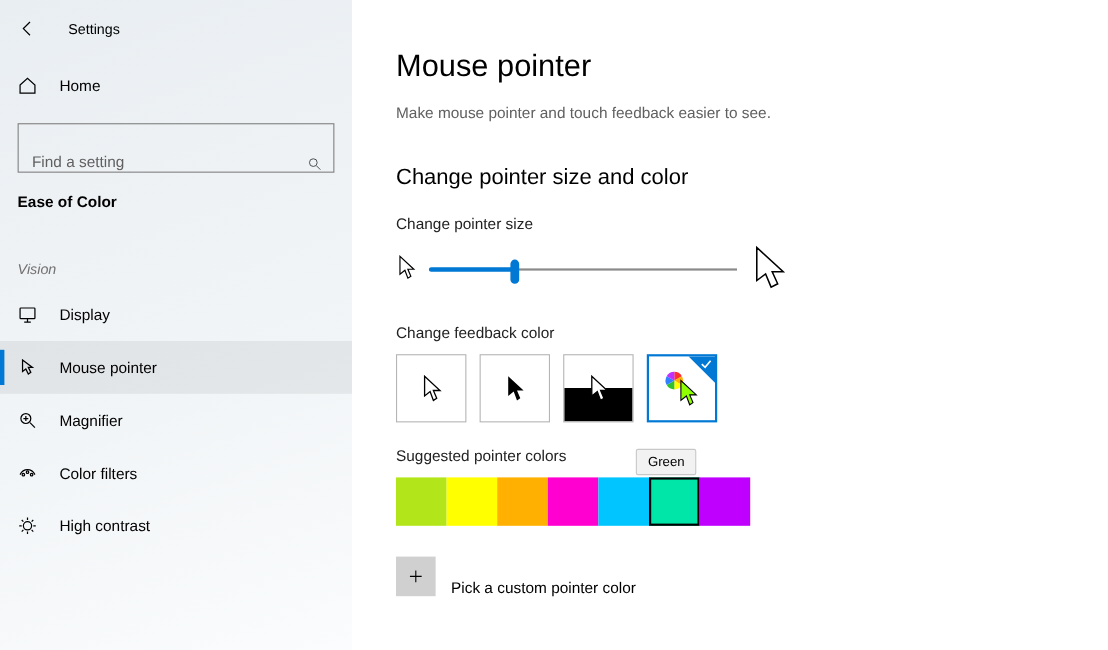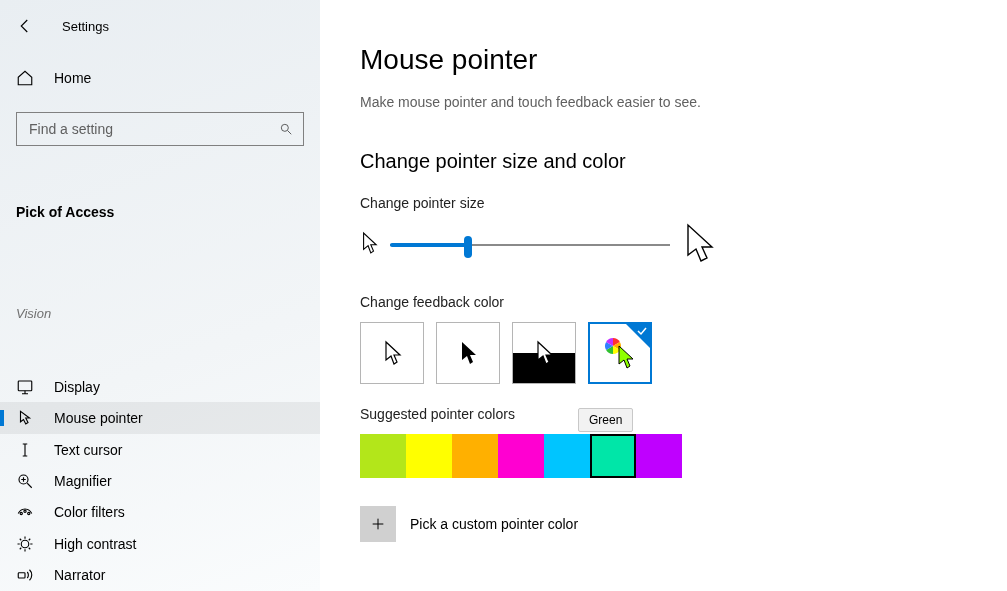--- a/index.html
+++ b/index.html
@@ -1,27 +1,27 @@
 <!DOCTYPE html>
 <html><head>
 <meta charset="utf-8">
 <style>
   * { box-sizing: border-box; }
   html, body { margin: 0; padding: 0; height: 100%; font-family: "Segoe UI", Arial, sans-serif; font-size: 14px; color: #000; background: #fff; }
   .app { display: flex; width: 1007px; height: 591px; overflow: hidden; background:#fff; }
   
-  .sidebar { width: 320px; flex: 0 0 320px; background: linear-gradient(160deg, #e9eef2 0%, #f2f5f7 60%, #fafcfd 100%); display: flex; flex-direction: column; position:relative;gap:40px;}
+  .sidebar { width: 320px; flex: 0 0 320px; background: linear-gradient(160deg, #e9eef2 0%, #f2f5f7 60%, #fafcfd 100%); display: flex; flex-direction: column; position:relative;}
   .sb-top { padding: 10px 16px 0 16px; }
   .back-row { display: flex; align-items: center; height: 32px; color:#000;}
   .back-row svg { width: 18px; height: 18px; margin-right: 28px; }
   .app-title { font-size: 13px; }
   .home-row { display: flex; align-items: center; height: 40px; margin-top: 16px; color:#000;}
   .home-row svg { width: 18px; height: 18px; margin-right: 20px; }
   .home-row span { font-size: 14px; }
-  .search-box { display:flex; align-items:center; justify-content:space-between; border: 1px solid #808080; height: 34px; margin: 14px 0 18px 0; padding: 0 10px; background: transparent;}
+  .search-box { display:flex; align-items:flex-end; justify-content:space-between; border: 1px solid #808080; height: 45px; margin: 14px 0 18px 0; padding: 0 10px; background: transparent;}
   .search-box input { border: none; outline: none; background: transparent; font-size: 14px; width: 85%; color:#606060;}
   .search-box input::placeholder { color: #606060; }
   .search-box svg { width: 14px; height: 14px; opacity: .7; }
   .category { font-weight: 600; font-size: 14px; padding: 0 16px 10px 16px; }
   .group-label { color: #707070; font-size: 13px; padding: 36px 16px 10px 16px; font-style: italic; }
   .nav { display: flex; flex-direction: column; overflow:hidden;}
   .nav-item { display: flex; align-items: center; height: 48px; padding-left: 16px; cursor: pointer; position: relative; color:#000;}
   .nav-item.selected { background: rgba(0,0,0,.06); }
   .nav-item.selected::before { content:""; position:absolute; left:0; top:8px; bottom:8px; width:4px; background:#0078d4; }
   .nav-item svg { width: 18px; height: 18px; margin-right: 20px; }
@@ -41,21 +41,21 @@
   .color-options { display: flex; gap: 12px; margin-bottom: 22px;}
   .color-opt { width: 64px; height: 62px; border: 1px solid #b5b5b5; display:flex; align-items:center; justify-content:center; position:relative; cursor:pointer; background:#fff;}
   .color-opt.invert { background: linear-gradient(#fff 50%, #000 50%); }
   .color-opt.selected { border: 2px solid #0078d4; }
   .color-opt .corner { position:absolute; right:0; top:0; width:0; height:0; border-left:24px solid transparent; border-top:24px solid #0078d4;}
   .color-opt .check { position:absolute; right:2px; top:1px; color:#fff; }
   .swatches { display:flex; margin-bottom: 28px;}
   .swatch { width:46px; height:44px; cursor:pointer;}
   .swatch.selected { outline: 2px solid #000; outline-offset: -2px;}
   .tooltip { position:absolute; padding:4px 10px; font-size:12px; background:#f2f2f2; border:1px solid #c8c8c8; border-radius:2px; color:#000; z-index:5;}
-  .custom-row { display:flex; align-items:center; gap: 14px;}
+  .custom-row { display:flex; align-items:flex-end; gap: 14px;}
   .plus-btn { width:36px; height:36px; background:#d0d0d0; display:flex; align-items:center; justify-content:center; cursor:pointer; color:#000;}
   .plus-btn svg { width:16px; height:16px;}
 </style>
 </head>
 <body>
 
 <div class="app">
 
   <div class="sidebar">
     <div class="sb-top">
@@ -72,41 +72,35 @@
         <span>Home</span>
       </div>
       <div class="search-box">
         <input type="text" placeholder="Find a setting" style="">
         <svg viewBox="0 0 24 24" fill="none" stroke="currentColor" stroke-width="1.5">
             <circle cx="10" cy="10" r="6"></circle>
             <path d="M15 15 L21 21"></path>
           </svg>
       </div>
     </div>
-    <div class="category">Pick of Access</div>
+    <div class="category">Ease of Color</div>
     <div class="group-label">Vision</div>
     <div class="nav">
       <div class="nav-item">
         <svg viewBox="0 0 24 24" fill="none" stroke="currentColor" stroke-width="1.5">
             <rect x="3" y="4" width="18" height="13" rx="1"></rect>
             <path d="M8 21 H16 M12 17 V21"></path>
           </svg>
         <span>Display</span>
       </div>
       <div class="nav-item selected">
         <svg viewBox="0 0 24 24" fill="none" stroke="currentColor" stroke-width="1.5">
             <path d="M6 3 L6 17 L10 14 L13 20 L16 18 L13 12 L18 12 Z"></path>
           </svg>
         <span>Mouse pointer</span>
-      </div>
-      <div class="nav-item">
-        <svg viewBox="0 0 24 24" fill="none" stroke="currentColor" stroke-width="1.5">
-            <path d="M9 4 H15 M12 4 V20 M9 20 H15"></path>
-          </svg>
-        <span>Text cursor</span>
       </div>
       <div class="nav-item">
         <svg viewBox="0 0 24 24" fill="none" stroke="currentColor" stroke-width="1.5">
             <circle cx="10" cy="10" r="6"></circle>
             <path d="M15 15 L21 21 M7 10 H13 M10 7 V13"></path>
           </svg>
         <span>Magnifier</span>
       </div>
       <div class="nav-item">
         <svg viewBox="0 0 24 24" fill="none" stroke="currentColor" stroke-width="1.5">
@@ -116,27 +110,20 @@
             <circle cx="17" cy="14" r="1.5"></circle>
           </svg>
         <span>Color filters</span>
       </div>
       <div class="nav-item">
         <svg viewBox="0 0 24 24" fill="none" stroke="currentColor" stroke-width="1.5">
             <circle cx="12" cy="12" r="5"></circle>
             <path d="M12 2 V5 M12 19 V22 M2 12 H5 M19 12 H22 M5 5 L7 7 M17 17 L19 19 M5 19 L7 17 M17 7 L19 5"></path>
           </svg>
         <span>High contrast</span>
-      </div>
-      <div class="nav-item">
-        <svg viewBox="0 0 24 24" fill="none" stroke="currentColor" stroke-width="1.5">
-            <rect x="3" y="9" width="9" height="7" rx="1"></rect>
-            <path d="M15 8 C17 10 17 14 15 16 M18 5 C22 9 22 15 18 19"></path>
-          </svg>
-        <span>Narrator</span>
       </div>
     </div>
   </div>
 
   <div class="main">
     <h1 class="page-title">Mouse pointer</h1>
     <p class="page-sub">Make mouse pointer and touch feedback easier to see.</p>
     <h2 class="section-title">Change pointer size and color</h2>
 
     <p class="field-label">Change pointer size</p>

